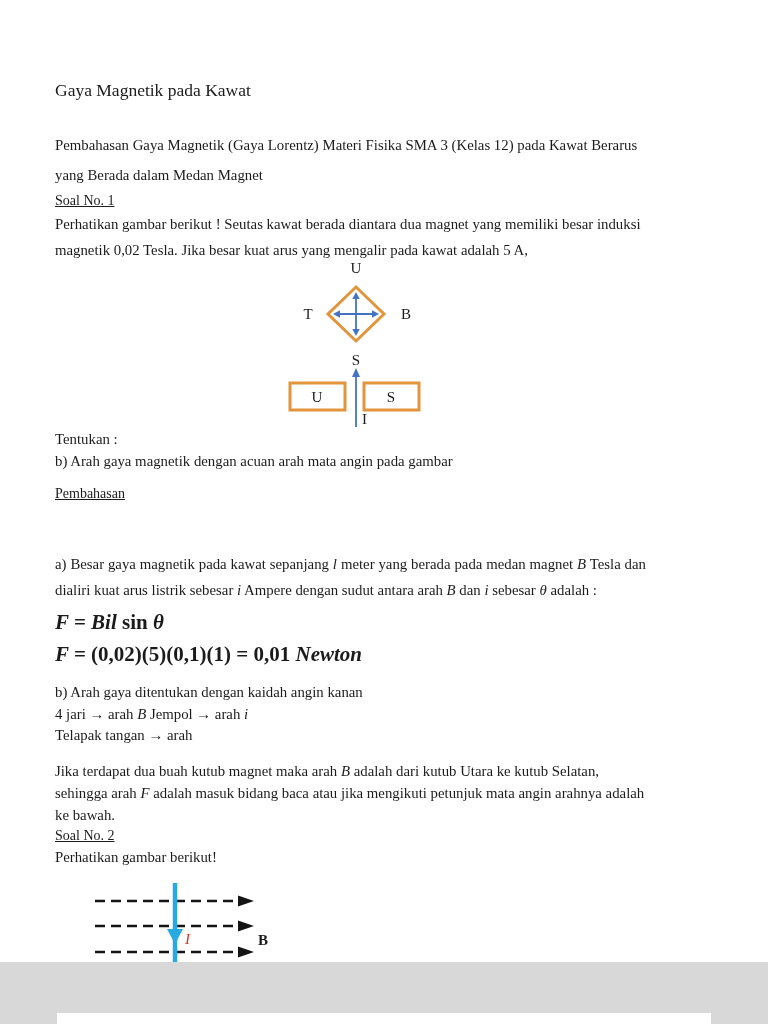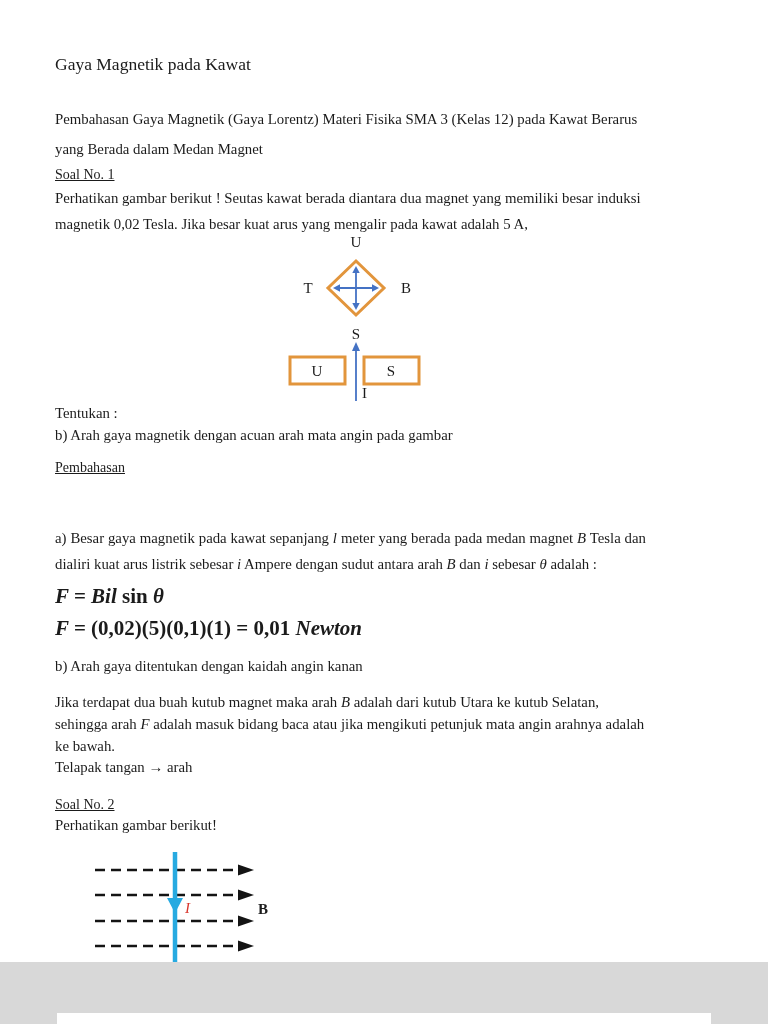--- a/index.html
+++ b/index.html
@@ -5,40 +5,40 @@
   * { box-sizing: border-box; }
   html, body { margin: 0; padding: 0; }
   body {
     width: 768px; height: 1024px; overflow: hidden;
     background: #ffffff;
     font-family: "Liberation Serif", serif;
     color: #1b1b1b;
   }
   .page {
     width: 704px; height: 962px; background: #fff;
-    padding: 54px 58px 0 55px;
+    padding: 80px 58px 0 55px;
     font-size: 14.8px;
   }
   h1.title {
     font-size: 17.5px; font-weight: 400; margin: 0 0 30px 0; line-height: 1.2;
   }
   p { margin: 0; }
   .intro { line-height: 2.02; }
   .sec-heading {
     text-decoration: underline; font-size: 14px; font-weight: 400;
     line-height: 1.45; margin: 0;
   }
   .body-para { line-height: 1.76; }
   .justify { text-align: justify; margin-top: 47px; }
   .tight { line-height: 1.45; }
   .formula { font-weight: bold; font-size: 21px; line-height: 1.5; font-family: "Liberation Serif", serif; }
   .mt4  { margin-top: 4px; }
   .mt12 { margin-top: 12px; }
   .mt13 { margin-top: 13px; }
-  .mt16 { margin-top: 16px; }
+  .mt16 { }
   .diagram1 { display: block; margin: -6px auto 0 auto; transform: translateX(12px); }
   .diagram2 { display: block; margin: 10px 0 0 33px; }
   svg text { font-family: "Liberation Serif", serif; font-size: 15px; fill: #1b1b1b; }
   .orange-shape { fill: #ffffff; stroke: var(--magnet_orange, #E2953C); stroke-width: 3; }
   .blue-stroke { stroke: var(--arrow_blue, #4472C4); stroke-width: 1.8; fill: none; }
   .blue-fill { fill: var(--arrow_blue, #4472C4); }
   .dash-line { stroke: var(--text_black, #141414); stroke-width: 2.4; stroke-dasharray: 10 6; fill: none; }
   .dash-head { fill: var(--text_black, #141414); }
   .cyan-stroke { stroke: var(--wire_cyan, #27AAE1); stroke-width: 4.5; fill: none; }
   .cyan-fill { fill: var(--wire_cyan, #27AAE1); }
@@ -97,23 +97,24 @@
   <p class="tight">Tentukan :</p>
   <p class="tight">b) Arah gaya magnetik dengan acuan arah mata angin pada gambar</p>
 
   <p class="sec-heading mt12">Pembahasan</p>
   <p class="body-para justify"><span>a) Besar gaya magnetik pada kawat sepanjang </span><span style="font-style: italic;">l</span><span> meter yang berada pada medan magnet </span><span style="font-style: italic;">B</span><span> Tesla dan dialiri kuat arus listrik sebesar </span><span style="font-style: italic;">i</span><span> Ampere dengan sudut antara arah </span><span style="font-style: italic;">B</span><span> dan </span><span style="font-style: italic;">i</span><span> sebesar </span><span style="font-style: italic;">θ</span><span> adalah :</span></p>
 
   <p class="formula mt4"><span style="font-style: italic;">F </span><span>= </span><span style="font-style: italic;">Bil </span><span>sin </span><span style="font-style: italic;">θ</span></p>
   <p class="formula"><span style="font-style: italic;">F </span><span>= (0,02)(5)(0,1)(1) = 0,01 </span><span style="font-style: italic;">Newton</span></p>
 
   <p class="tight mt12">b) Arah gaya ditentukan dengan kaidah angin kanan</p>
+  <p class="tight"><span>4 jari → arah </span><span style="font-style: italic;">B</span><span> Jempol → arah </span><span style="font-style: italic;">i</span></p>
+  <p class="tight">Telapak tangan → arah</p>
+
   <p class="tight mt13" style="line-height:1.5;"><span>Jika terdapat dua buah kutub magnet maka arah </span><span style="font-style: italic;">B</span><span> adalah dari kutub Utara ke kutub Selatan, sehingga arah </span><span style="font-style: italic;">F</span><span> adalah masuk bidang baca atau jika mengikuti petunjuk mata angin arahnya adalah ke bawah.</span></p>
-
-  <p class="tight">Telapak tangan → arah</p>
 
   <p class="sec-heading mt16">Soal No. 2</p>
   <p class="tight">Perhatikan gambar berikut!</p>
 
   <svg class="diagram2" width="200" height="122" viewBox="0 0 200 122">
     <g>
       <line class="dash-line" x1="7" y1="23" x2="150" y2="23"></line>
       <polygon class="dash-head" points="150,17.5 150,28.5 166,23"></polygon>
     </g>
     <g>

